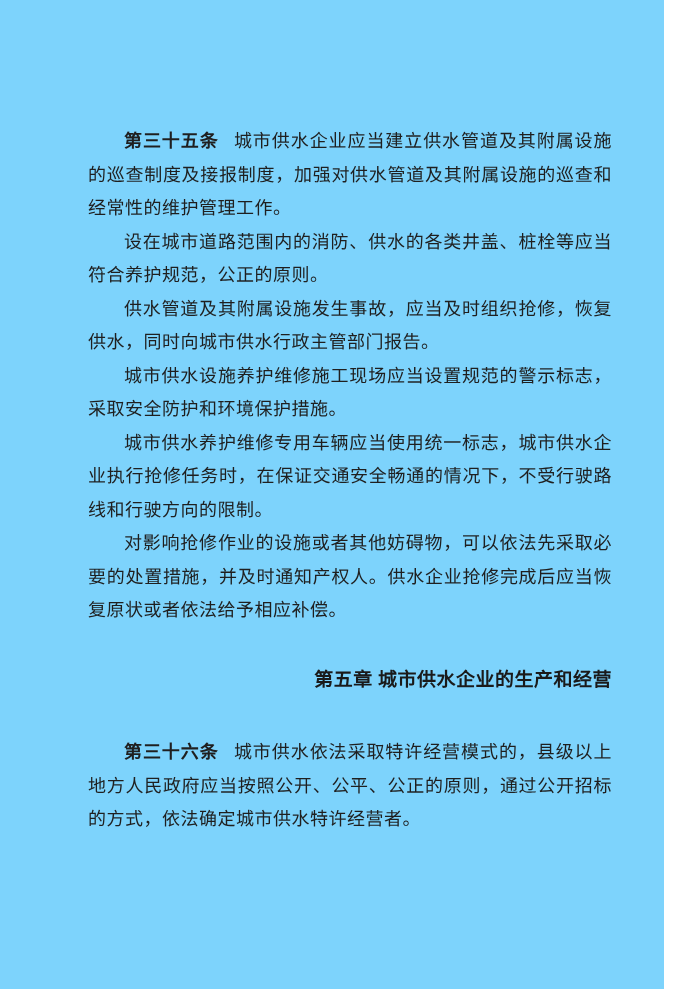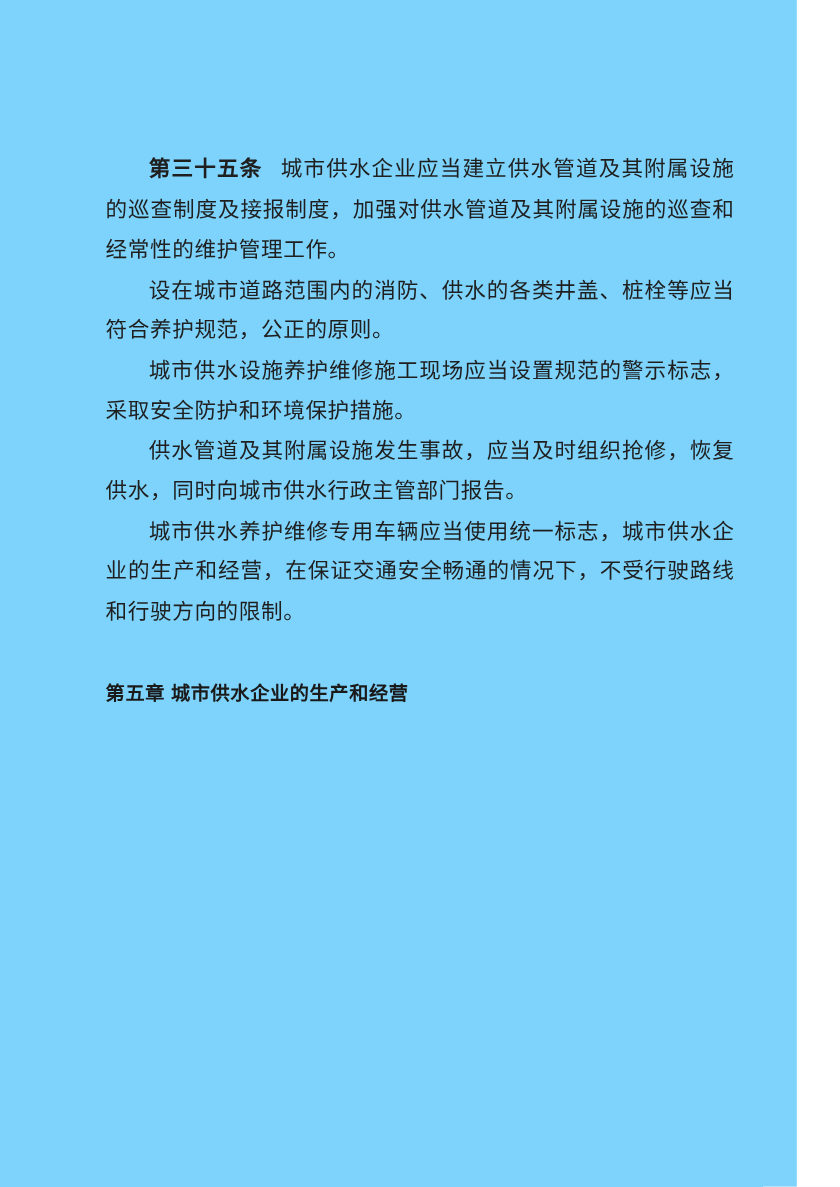--- a/index.html
+++ b/index.html
@@ -29,41 +29,45 @@
     text-align: justify;
     text-indent: 2em;
     letter-spacing: 0.5px;
   }
   .para .lead {
     font-weight: 700;
     margin-right: 0.85em;
   }
   .chapter {
     margin: 35px 0 40px 0;
-    font-family: Liberation Sans, sans-serif;
+    font-family: Liberation Serif, serif;
     font-weight: 700;
-    font-size: 16px;
+    font-size: 19px;
     line-height: 33.5px;
-    text-align: left;
+    text-align: right;
     letter-spacing: 0.5px;
     color: #1a1a1a;
   }
 </style>
 </head>
 <body>
 
 <div class="page">
   <div class="content">
 
     <p class="para">
       <span class="lead">第三十五条</span><span>城市供水企业应当建立供水管道及其附属设施的巡查制度及接报制度，加强对供水管道及其附属设施的巡查和经常性的维护管理工作。</span>
     </p>
 
     <p class="para">设在城市道路范围内的消防、供水的各类井盖、桩栓等应当符合养护规范，公正的原则。</p>
+    <p class="para">供水管道及其附属设施发生事故，应当及时组织抢修，恢复供水，同时向城市供水行政主管部门报告。</p>
     <p class="para">城市供水设施养护维修施工现场应当设置规范的警示标志，采取安全防护和环境保护措施。</p>
-    <p class="para">供水管道及其附属设施发生事故，应当及时组织抢修，恢复供水，同时向城市供水行政主管部门报告。</p>
-    <p class="para">城市供水养护维修专用车辆应当使用统一标志，城市供水企业的生产和经营，在保证交通安全畅通的情况下，不受行驶路线和行驶方向的限制。</p>
+    <p class="para">城市供水养护维修专用车辆应当使用统一标志，城市供水企业执行抢修任务时，在保证交通安全畅通的情况下，不受行驶路线和行驶方向的限制。</p>
+    <p class="para">对影响抢修作业的设施或者其他妨碍物，可以依法先采取必要的处置措施，并及时通知产权人。供水企业抢修完成后应当恢复原状或者依法给予相应补偿。</p>
 
     <h2 class="chapter">第五章 城市供水企业的生产和经营</h2>
 
+    <p class="para">
+      <span class="lead">第三十六条</span><span>城市供水依法采取特许经营模式的，县级以上地方人民政府应当按照公开、公平、公正的原则，通过公开招标的方式，依法确定城市供水特许经营者。</span>
+    </p>
 
   </div>
 </div>
 
 </body></html>

